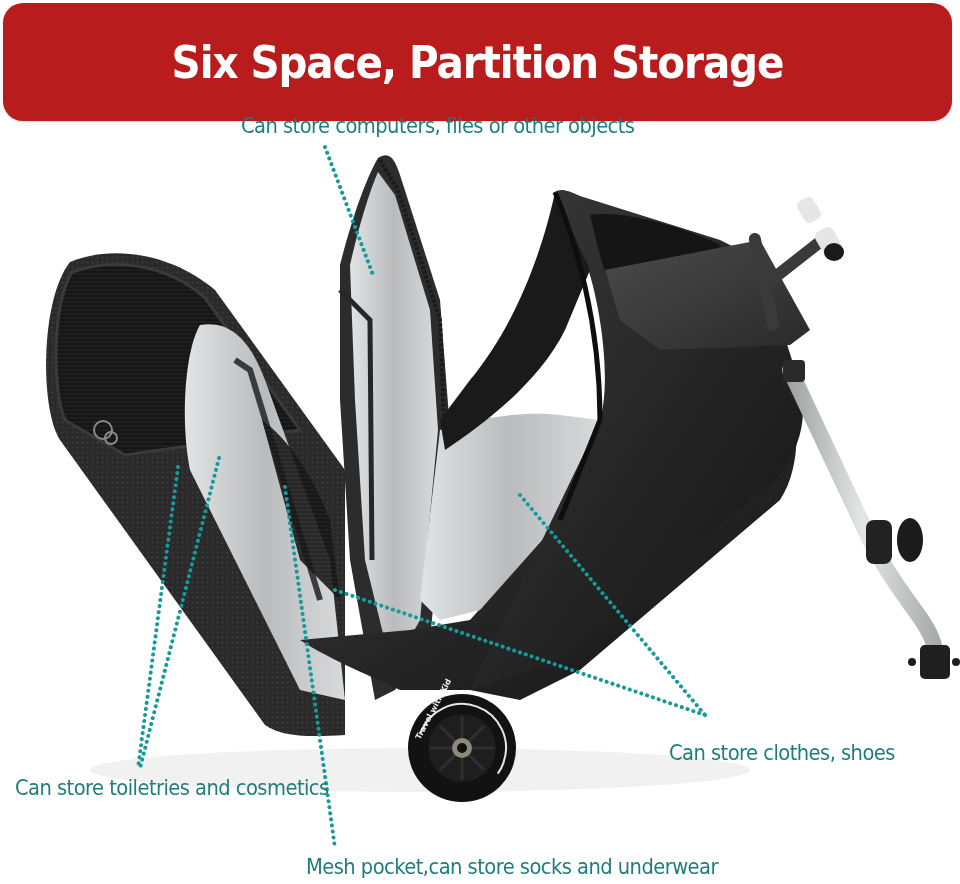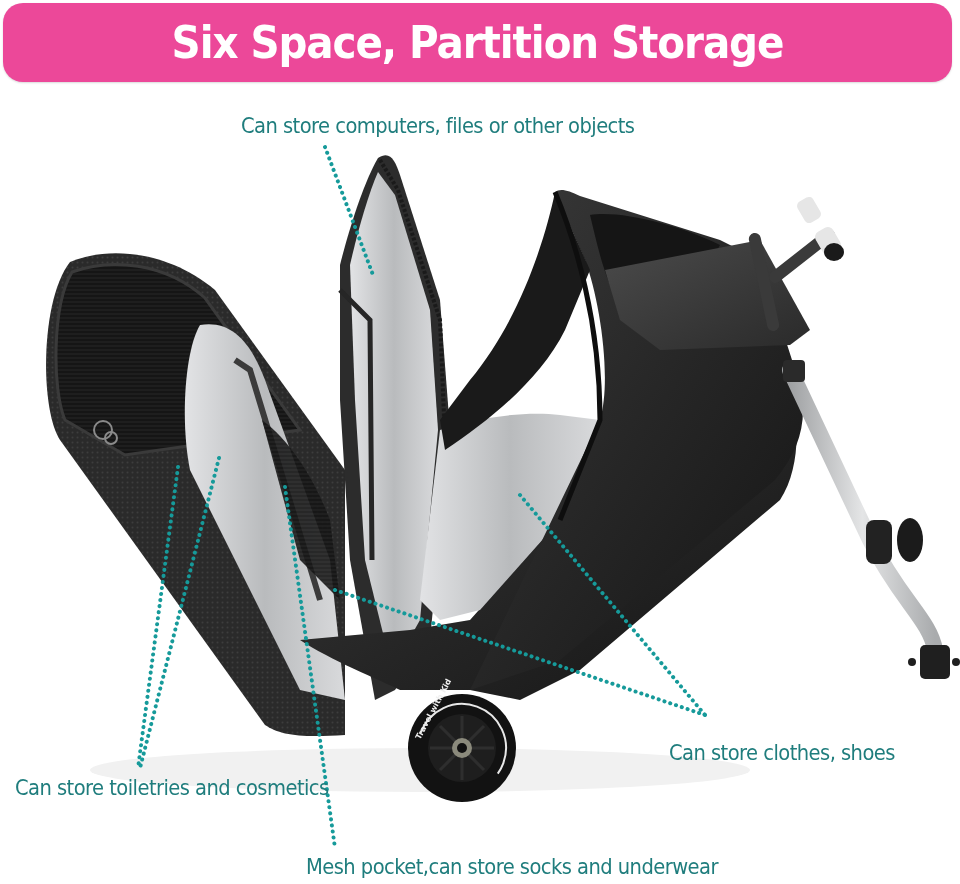--- a/index.html
+++ b/index.html
@@ -1,19 +1,19 @@
 <!DOCTYPE html>
 <html><head>
 <meta charset="utf-8">
 <style>
   html, body { margin: 0; padding: 0; background: #ffffff; }
   body { width: 960px; height: 884px; position: relative; overflow: hidden; font-family: "DejaVu Sans", "Liberation Sans", sans-serif; }
   .banner {
-    position: absolute; left: 3px; top: 3px; width: 949px; height: 79px;
-    background: #ec4899; border-radius: 20px;
+    position: absolute; left: 3px; top: 3px; width: 949px; height: 118px;
+    background: #b91c1c; border-radius: 20px;
     display: flex; align-items: center; justify-content: center;
     box-shadow: 0 1px 2px rgba(0,0,0,0.15);
   }
   .banner-title {
     color: #ffffff; font-family: "DejaVu Sans", "Liberation Sans", sans-serif; font-weight: bold;
     font-size: 44px; letter-spacing: -1.2px; transform: scaleX(0.92); white-space: nowrap;
   }
   .label {
     position: absolute; color: #1f7d7d; font-family: "DejaVu Sans", "Liberation Sans", sans-serif;
     font-size: 21px; letter-spacing: -0.6px; white-space: nowrap; transform-origin: left center; transform: scaleX(0.93);

